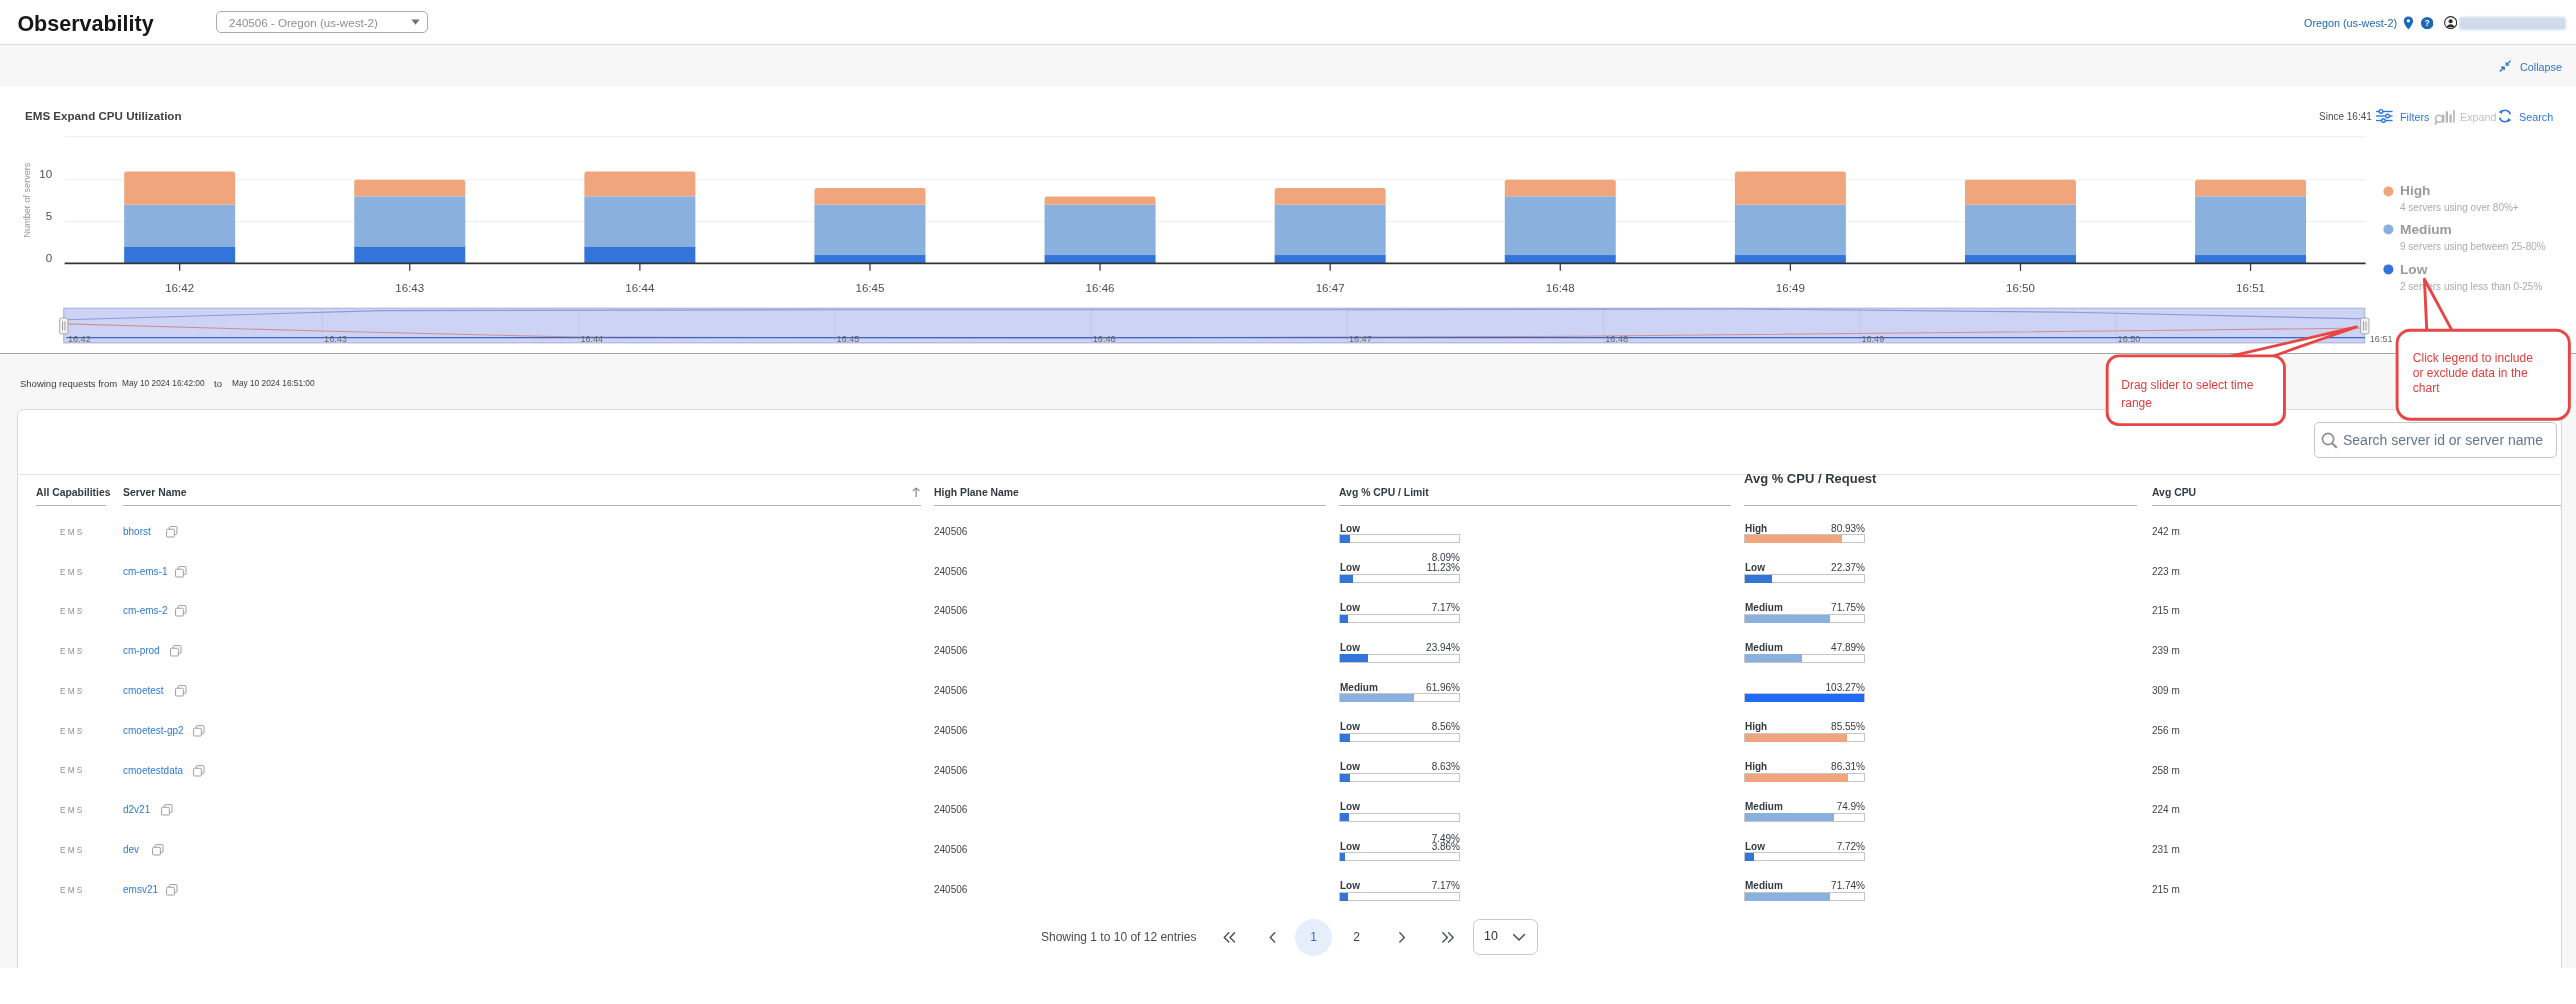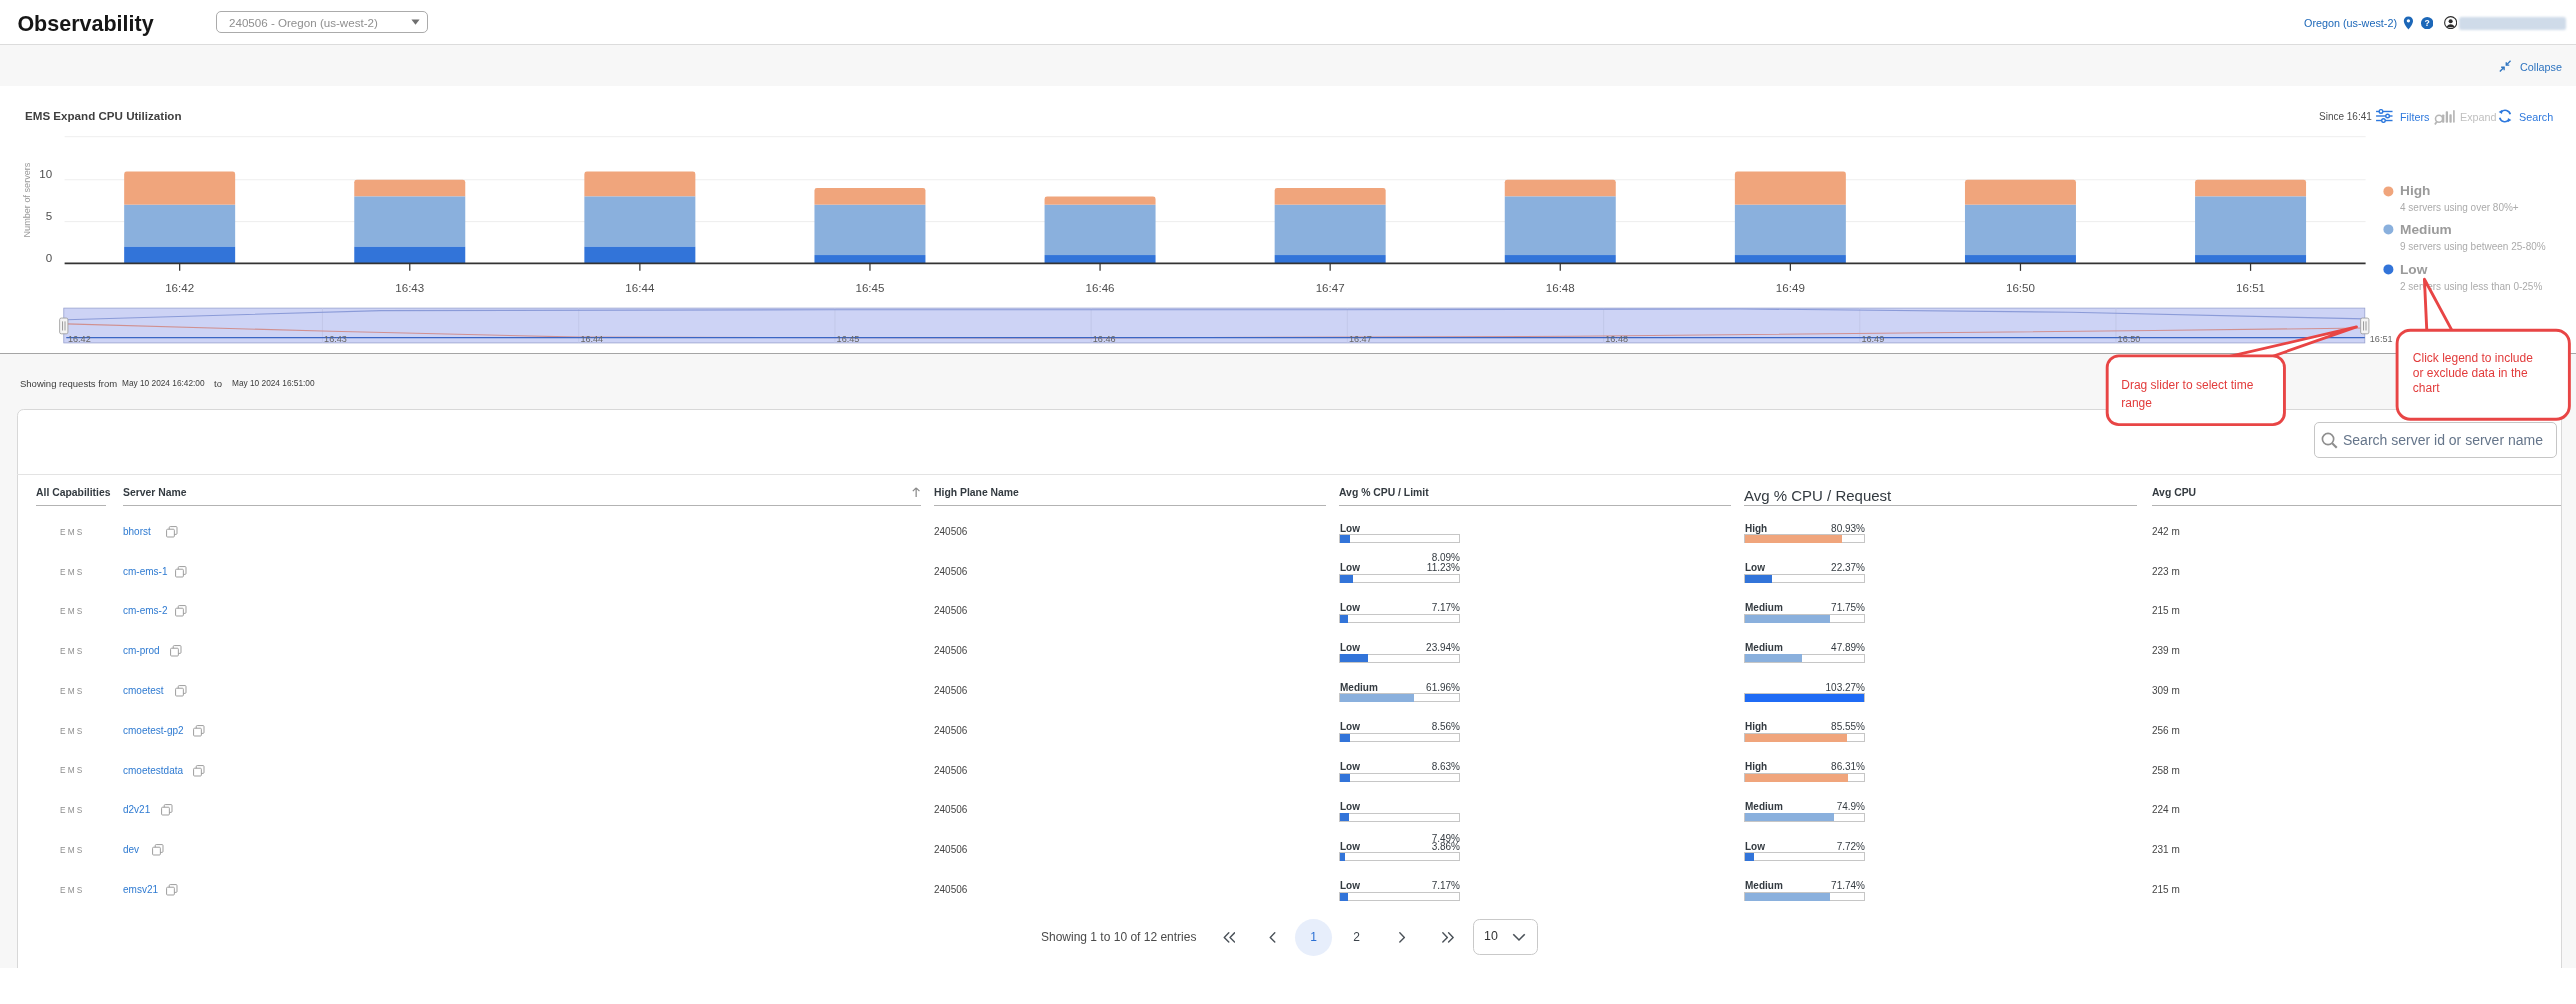--- a/index.html
+++ b/index.html
@@ -200,21 +200,21 @@
   </svg>
   <div class="abs" style="left:2343px;top:432px;font-size:14px;color:#65758a;">Search server id or server name</div>
 <div class="abs" style="left:36px;top:487px;font-size:10.4px;font-weight:bold;color:#333a40;">All Capabilities</div>
 <div class="abs" style="left:36px;top:505px;width:70px;height:1.2px;background:#b3b3b3;"></div>
 <div class="abs" style="left:123px;top:487px;font-size:10.4px;font-weight:bold;color:#333a40;">Server Name</div>
 <div class="abs" style="left:123px;top:505px;width:798px;height:1.2px;background:#b3b3b3;"></div>
 <div class="abs" style="left:934px;top:487px;font-size:10.4px;font-weight:bold;color:#333a40;">High Plane Name</div>
 <div class="abs" style="left:934px;top:505px;width:392px;height:1.2px;background:#b3b3b3;"></div>
 <div class="abs" style="left:1339px;top:487px;font-size:10.4px;font-weight:bold;color:#333a40;">Avg % CPU / Limit</div>
 <div class="abs" style="left:1339px;top:505px;width:392px;height:1.2px;background:#b3b3b3;"></div>
-<div class="abs" style="left:1744px;top:487px;font-size:15px;font-weight:normal;color:#333a40;">Avg % CPU / Request</div>
+<div class="abs" style="left:1744px;top:471px;font-size:13px;font-weight:bold;color:#333a40;">Avg % CPU / Request</div>
 <div class="abs" style="left:1744px;top:505px;width:393px;height:1.2px;background:#b3b3b3;"></div>
 <div class="abs" style="left:2152px;top:487px;font-size:10.4px;font-weight:bold;color:#333a40;">Avg CPU</div>
 <div class="abs" style="left:2152px;top:505px;width:409px;height:1.2px;background:#b3b3b3;"></div>
 <svg class="abs" style="left:912px;top:487px;" width="8.3" height="10.8" viewBox="0 0 10 13">
       <path d="M5 1 L5 12 M5 1 L1 5 M5 1 L9 5" stroke="#8a8a8a" stroke-width="1.5" fill="none"></path>
     </svg>
 <div class="abs" style="left:60px;top:527px;font-size:8.3px;color:#8e8e8e;letter-spacing:2.1px;">EMS</div>
 <div class="abs" style="left:123px;top:526px;font-size:10px;color:#2e7ad1;">bhorst</div>
 <svg class="abs" style="left:166px;top:526px;" width="11.6" height="11.6" viewBox="0 0 14 14">
       <g fill="none" stroke="#999" stroke-width="1.15">

